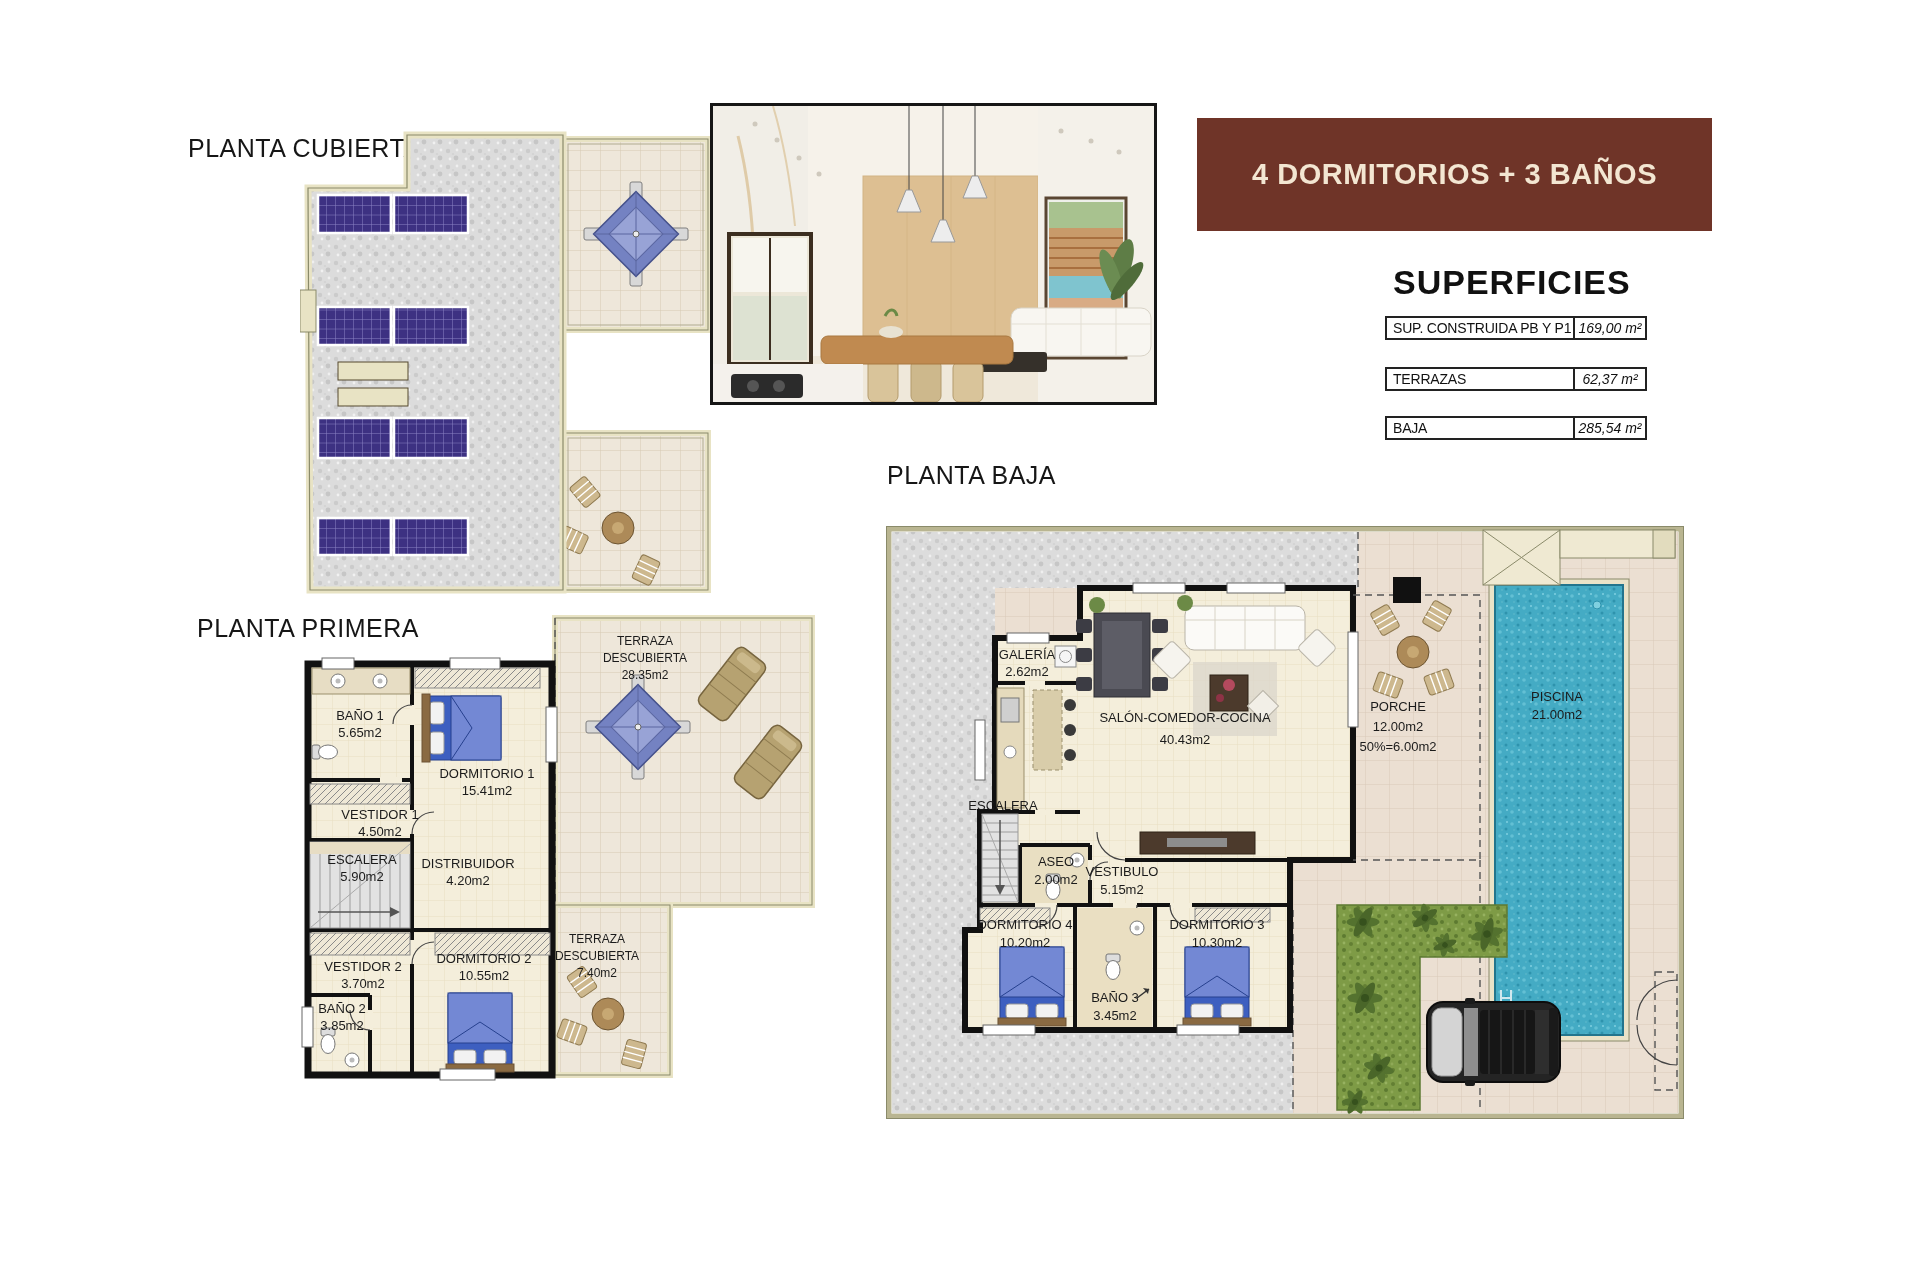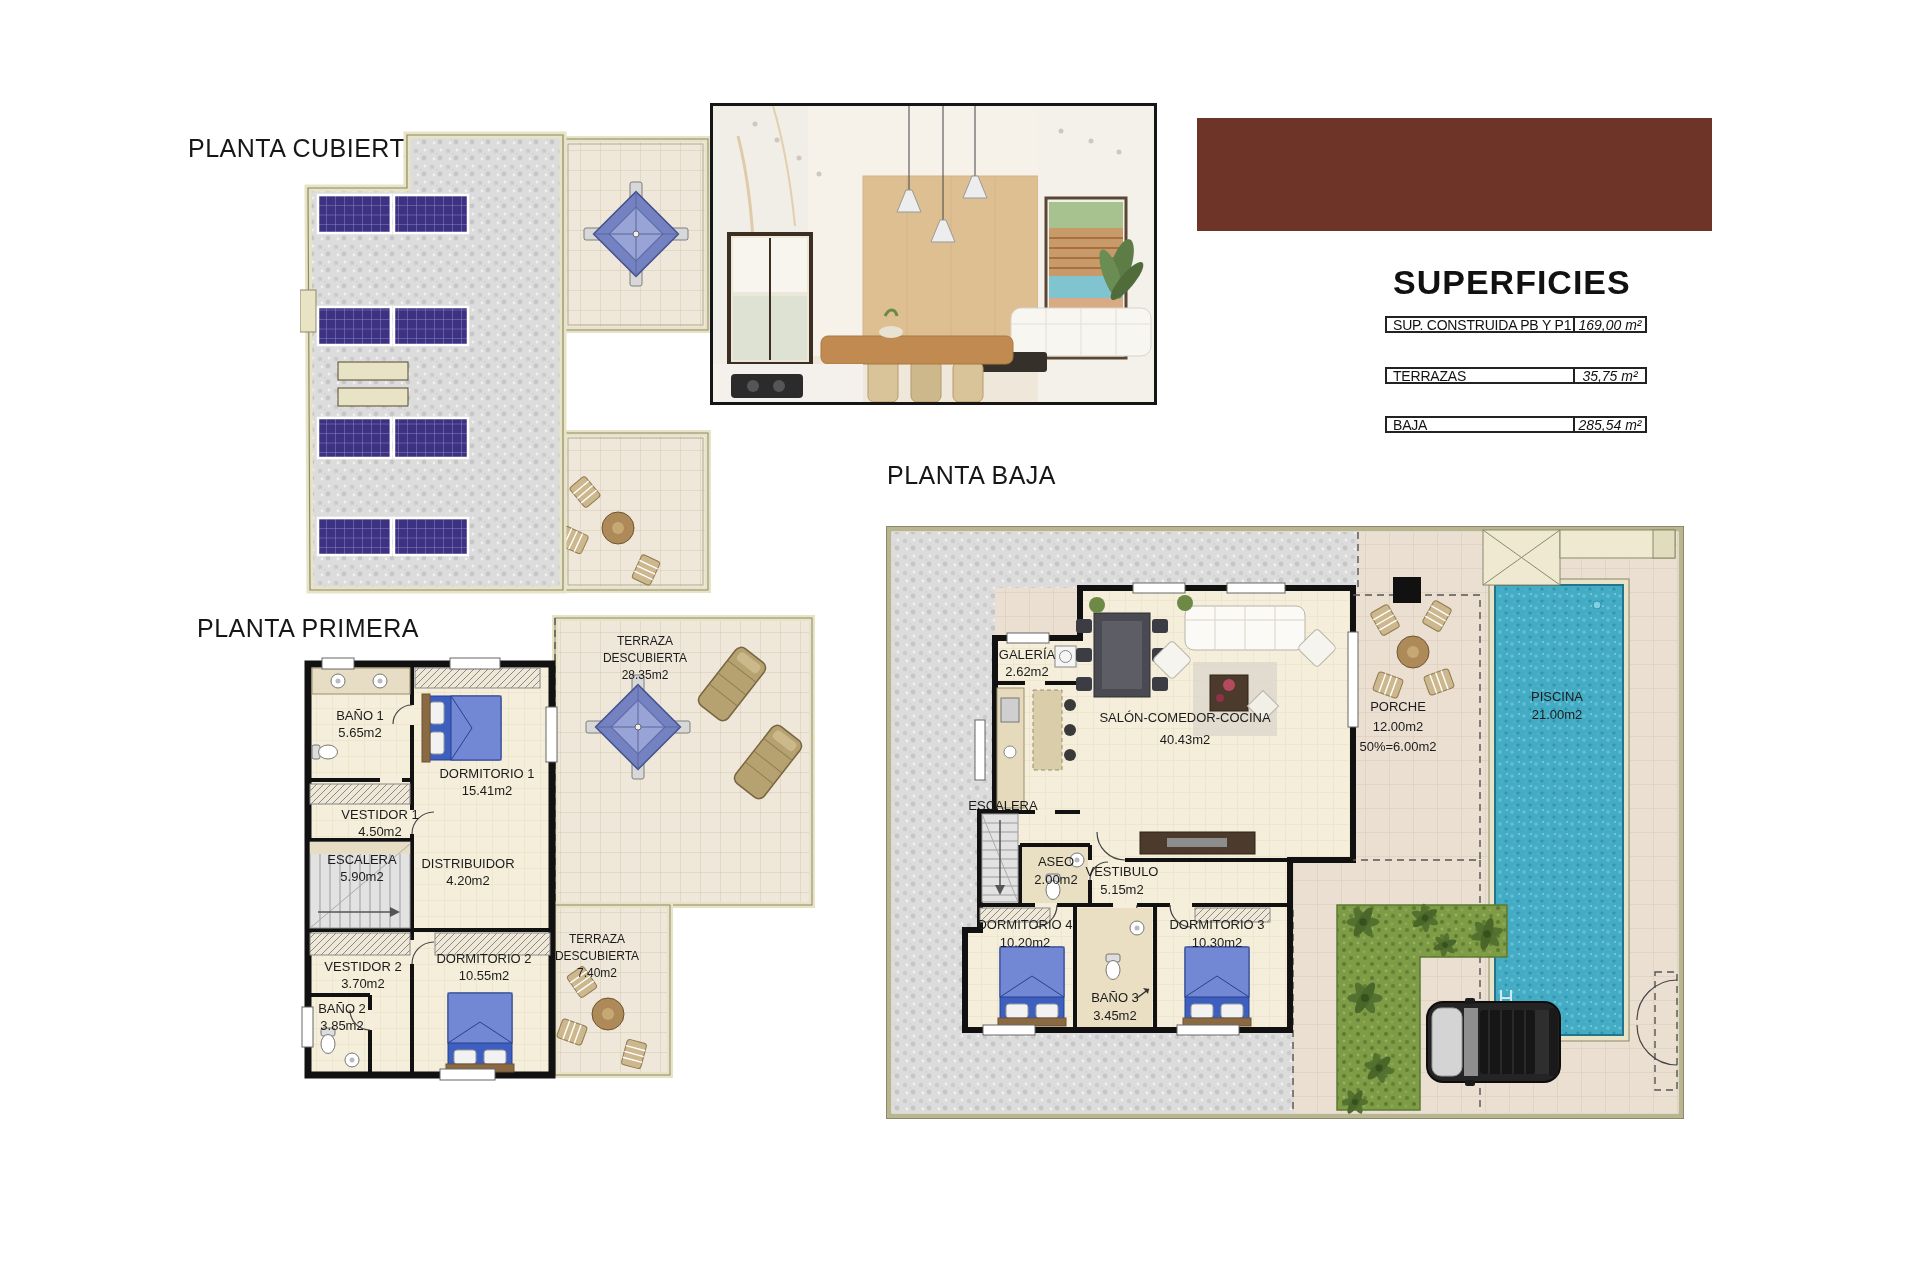--- a/index.html
+++ b/index.html
@@ -8,21 +8,21 @@
   .plan-title{position:absolute;font-size:25px;color:#161616;letter-spacing:.5px;white-space:nowrap;}
   .abs{position:absolute;}
   
   .banner{position:absolute;left:1197px;top:118px;width:515px;height:113px;
           background:var(--banner-bg,#6F3428);display:flex;flex-direction:column;
           justify-content:center;align-items:center;gap:7px;}
   .banner .l1{color:var(--banner-text,#F3E6D2);font-size:29px;font-weight:bold;letter-spacing:.5px;}
   .banner .l2{color:var(--banner-text,#F3E6D2);font-size:29px;font-weight:bold;font-style:italic;letter-spacing:.5px;}
   
   .sup-title{position:absolute;left:1393px;top:263px;font-size:34px;color:#111;letter-spacing:1px;font-weight:bold;}
-  .srow{position:absolute;left:1385px;width:262px;height:17px;border:2px solid #222;
+  .srow{position:absolute;left:1385px;width:262px;height:24px;border:2px solid #222;
         display:flex;align-items:center;background:#fff;box-sizing:border-box;}
   .srow .lab{flex:1;font-size:14px;color:#111;padding-left:6px;letter-spacing:-.2px;white-space:nowrap;}
   .srow .val{width:70px;border-left:2px solid #222;align-self:stretch;display:flex;
              align-items:center;justify-content:center;font-size:14px;color:#111;font-style:italic;}
   
   .photo{position:absolute;left:710px;top:103px;width:447px;height:302px;border:3px solid #161616;
          box-sizing:border-box;background:#f6f2ea;}
   
   .watermark{position:absolute;left:928px;top:572px;font-family:"DejaVu Serif",serif;
              font-size:120px;line-height:1.1;color:rgba(255,255,255,.55);letter-spacing:-14px;
@@ -542,30 +542,31 @@
       <g>
         <rect x="0" y="258" width="150" height="38" fill="#f4f1ec"></rect>
         <rect x="18" y="268" width="72" height="24" rx="4" fill="#2b2b2b"></rect>
         <circle cx="40" cy="280" r="6" fill="#555"></circle>
         <circle cx="66" cy="280" r="6" fill="#555"></circle>
       </g>
     </svg>
   </div>
 
   <div class="banner">
+    <span class="l1">4 DORMITORIOS + 3 BAÑOS</span>
   </div>
 
   <div class="sup-title">SUPERFICIES</div>
 
   <div class="srow" style="top:316px">
     <span class="lab">SUP. CONSTRUIDA PB Y P1</span>
     <span class="val">169,00 m²</span>
   </div>
   <div class="srow" style="top:367px">
     <span class="lab">TERRAZAS</span>
-    <span class="val">35,75 m²</span>
+    <span class="val">62,37 m²</span>
   </div>
   <div class="srow" style="top:416px">
     <span class="lab">BAJA</span>
     <span class="val">285,54 m²</span>
   </div>
 
 </div>
 
 </body></html>

